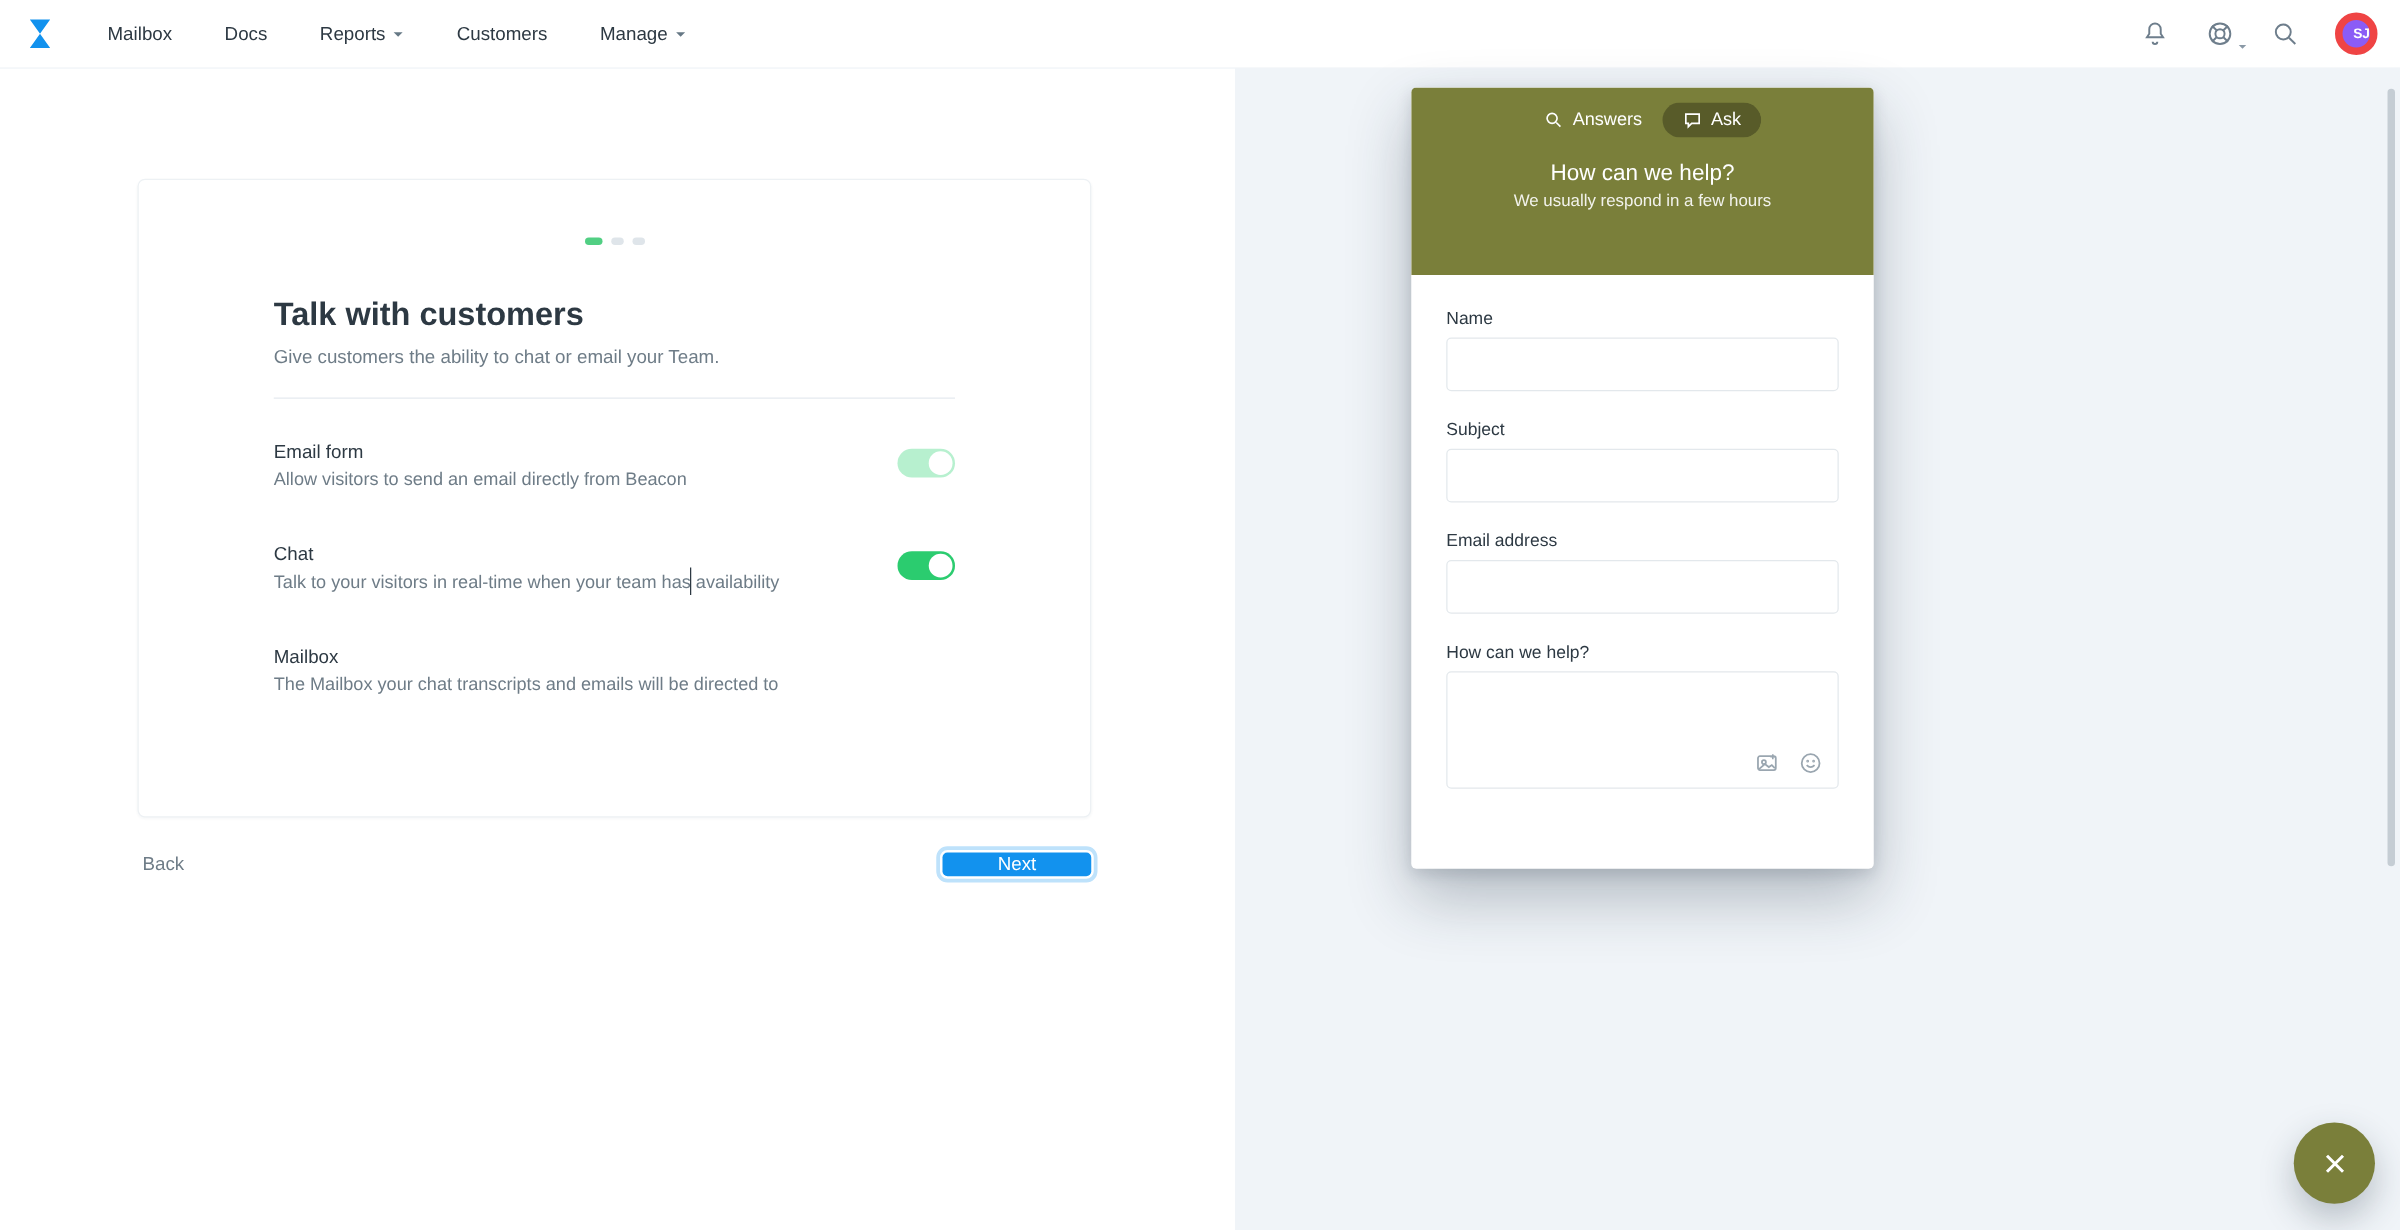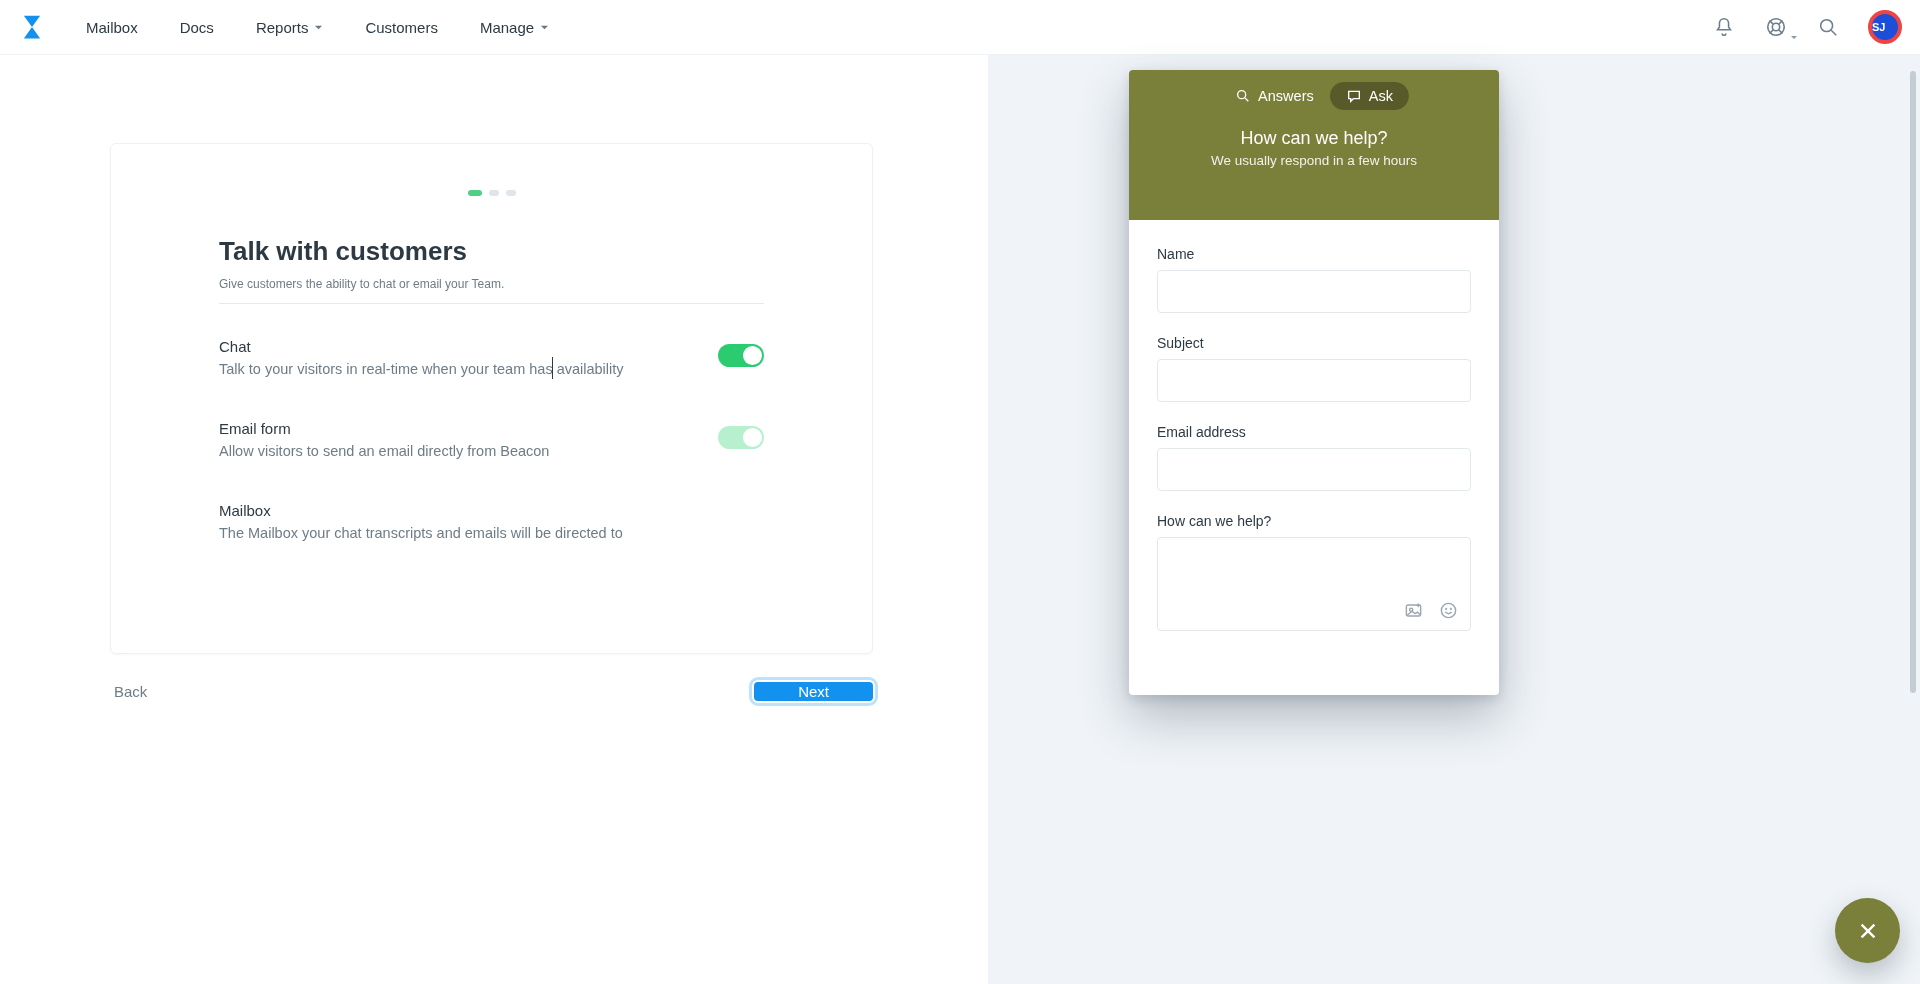--- a/index.html
+++ b/index.html
@@ -48,23 +48,23 @@
   }
   .nav-icon { width: 24px; height: 24px; position: relative; display:flex; align-items:center; justify-content:center; cursor:pointer; }
   .nav-icon svg { width: 22px; height: 22px; stroke: #6e7e8c; fill: none; stroke-width: 1.7; }
   .nav-icon .sub-caret {
     position:absolute; right:-9px; bottom:0;
     border-width:3px 3px 0 3px; border-style:solid;
     border-color:#8a99a6 transparent transparent transparent;
   }
   .avatar {
     width: 34px; height: 34px; border-radius: 50%;
-    background:#1d4ed8; color:#fff; display:flex; align-items:center;
-    justify-content:flex-start; font-size:11px; font-weight:600;
-    border:4px solid #ef4444; cursor:pointer;
+    background:#8b5cf6; color:#fff; display:flex; align-items:center;
+    justify-content:flex-end; font-size:11px; font-weight:600;
+    border:6px solid #ef4444; cursor:pointer;
   }
 
   
   .main {
     position: absolute; top: var(--nav-h); left: 0; right: 0; bottom: 0;
     display: flex;
   }
   .left-pane {
     width: 988px; background: #fff;
     position: relative;
@@ -87,21 +87,21 @@
   }
   .progress-dots span {
     width:10px; height:6px; border-radius:3px; background:#dfe5ea;
   }
   .progress-dots span.done { width:14px; background:#51cf83; }
   .h1 {
     font-size: 26px; font-weight:600; color: var(--text-dark);
     margin: 0 0 10px 0;
   }
   .sub {
-    font-size: 12px; color: var(--text-light); margin: 0 0 12px 0;
+    font-size: 15px; color: var(--text-light); margin: 0 0 24px 0;
   }
   .divider { height:1px; background: var(--divider); margin-bottom: 34px; }
 
   .row {
     display:flex; align-items:flex-start; justify-content:space-between;
     margin-bottom: 40px;
   }
   .row .txt { max-width: 440px; position:relative; }
   .row-title {
     font-size: 15px; font-weight:500; color: var(--text-dark);
@@ -304,35 +304,35 @@
         <span></span>
         <span></span>
       </div>
 
       <h1 class="h1">Talk with customers</h1>
       <p class="sub">Give customers the ability to chat or email your Team.</p>
       <div class="divider"></div>
 
       <div class="row">
         <div class="txt">
+          <p class="row-title">Email form</p>
+          <p class="row-desc">Allow visitors to send an email directly from Beacon</p>
+        </div>
+        <div class="toggle on soft">
+          <div class="knob"></div>
+        </div>
+      </div>
+
+      <div class="row">
+        <div class="txt">
           <p class="row-title">Chat</p>
           <p class="row-desc">Talk to your visitors in real-time when your team has availability</p>
           <span class="text-caret"></span>
         </div>
         <div class="toggle on">
-          <div class="knob"></div>
-        </div>
-      </div>
-
-      <div class="row">
-        <div class="txt">
-          <p class="row-title">Email form</p>
-          <p class="row-desc">Allow visitors to send an email directly from Beacon</p>
-        </div>
-        <div class="toggle on soft">
           <div class="knob"></div>
         </div>
       </div>
 
       <p class="block-title">Mailbox</p>
       <p class="block-desc">The Mailbox your chat transcripts and emails will be directed to</p>
     </div>
 
     <div class="footer-btns">
       <button class="btn-back">Back</button>

